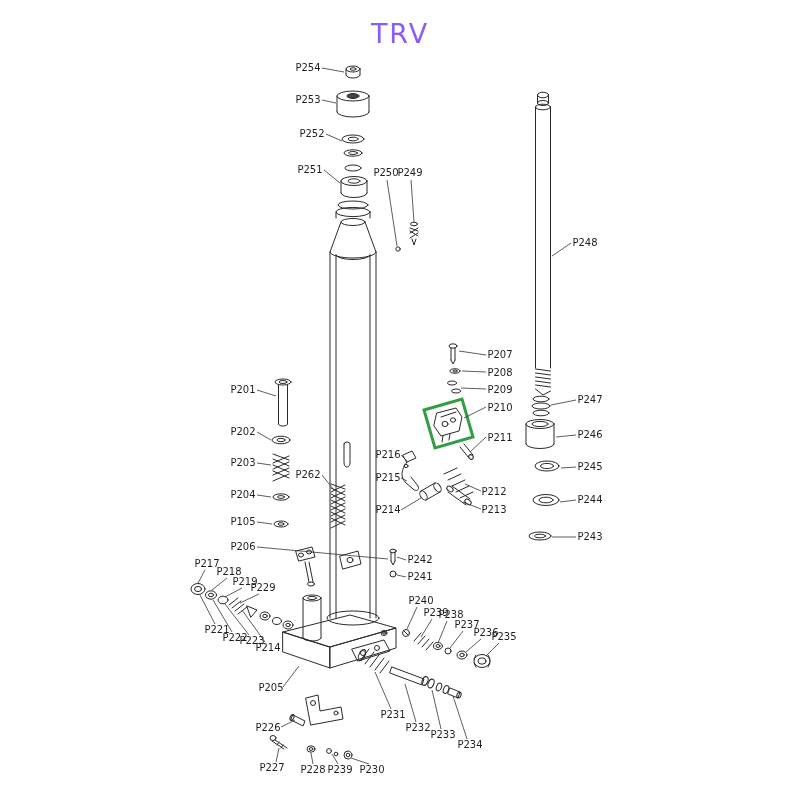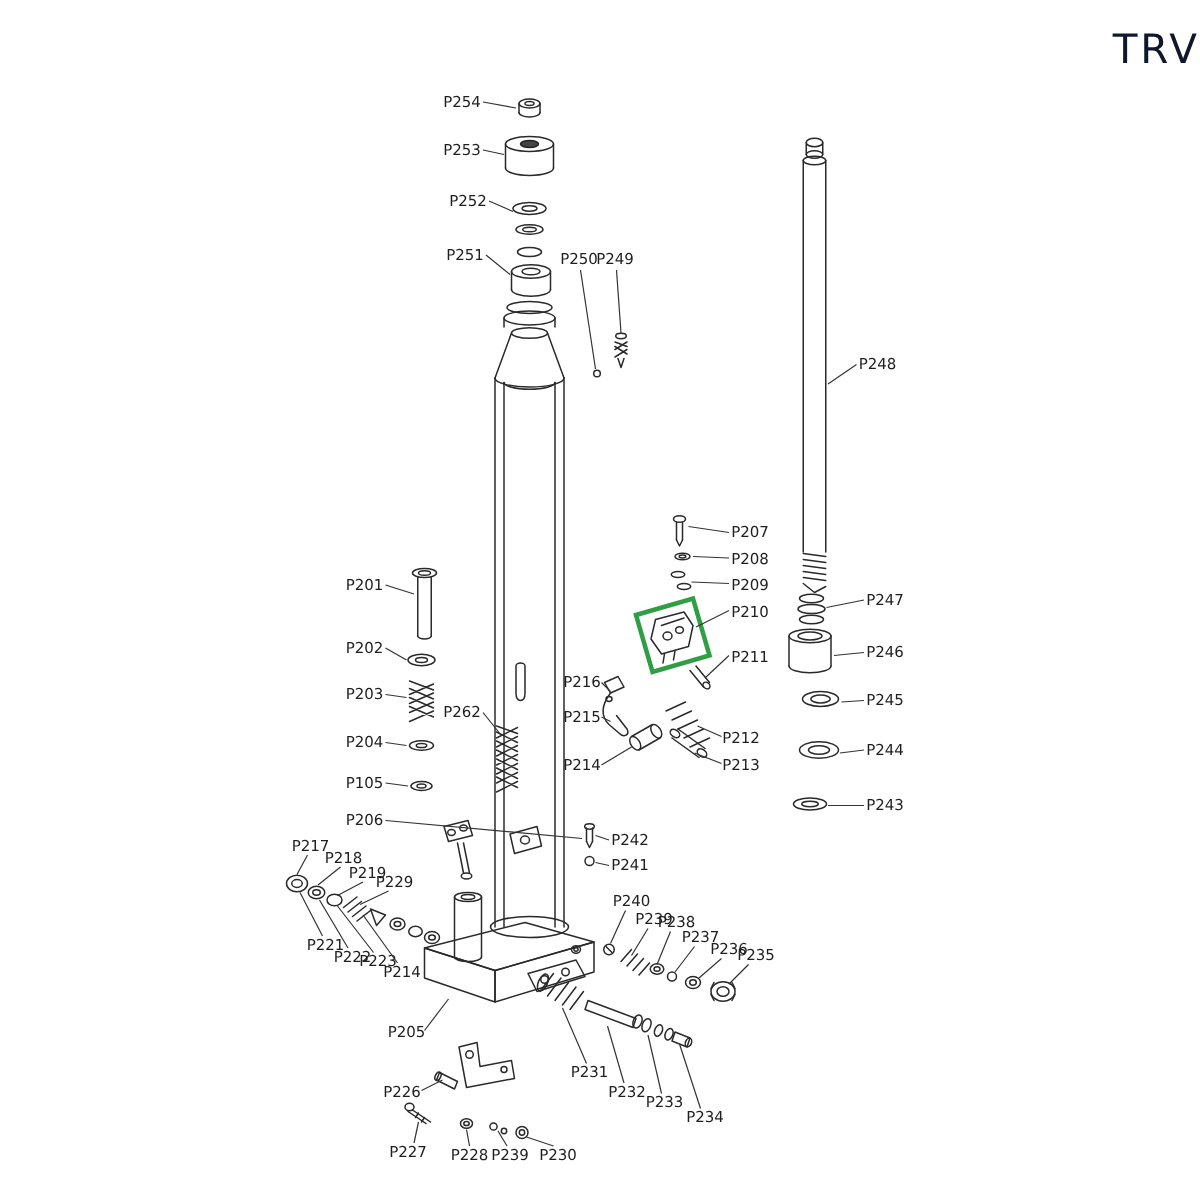--- a/index.html
+++ b/index.html
@@ -1,18 +1,18 @@
 <!DOCTYPE html>
 <html><head>
 <meta charset="utf-8">
 <style>
   html,body{margin:0;padding:0;}
   body{width:800px;height:800px;background:#ffffff;font-family:"DejaVu Sans",sans-serif;overflow:hidden;}
   .canvas{position:relative;width:800px;height:800px;background:#fff;}
-  .title{position:absolute;top:18px;left:0;width:100%;text-align:right;font-size:27px;letter-spacing:2px;color:#0f172a;font-weight:400;}
+  .title{position:absolute;top:18px;left:0;width:100%;text-align:center;font-size:27px;letter-spacing:2px;color:#8b5cf6;font-weight:400;}
   svg{position:absolute;left:0;top:0;}
   #parts-layer{stroke:#2a2a2a;stroke-width:1;fill:none;stroke-linecap:round;stroke-linejoin:round;}
   #parts-layer .dark{fill:#444;stroke:#222;}
   .leader{stroke:#333;stroke-width:0.8;fill:none;}
   .part-label{font:10px "DejaVu Sans",sans-serif;fill:#1f1f1f;text-anchor:middle;stroke:none;}
   #highlight-box{fill:none;stroke-width:3;}
 </style>
 </head>
 <body>
 

